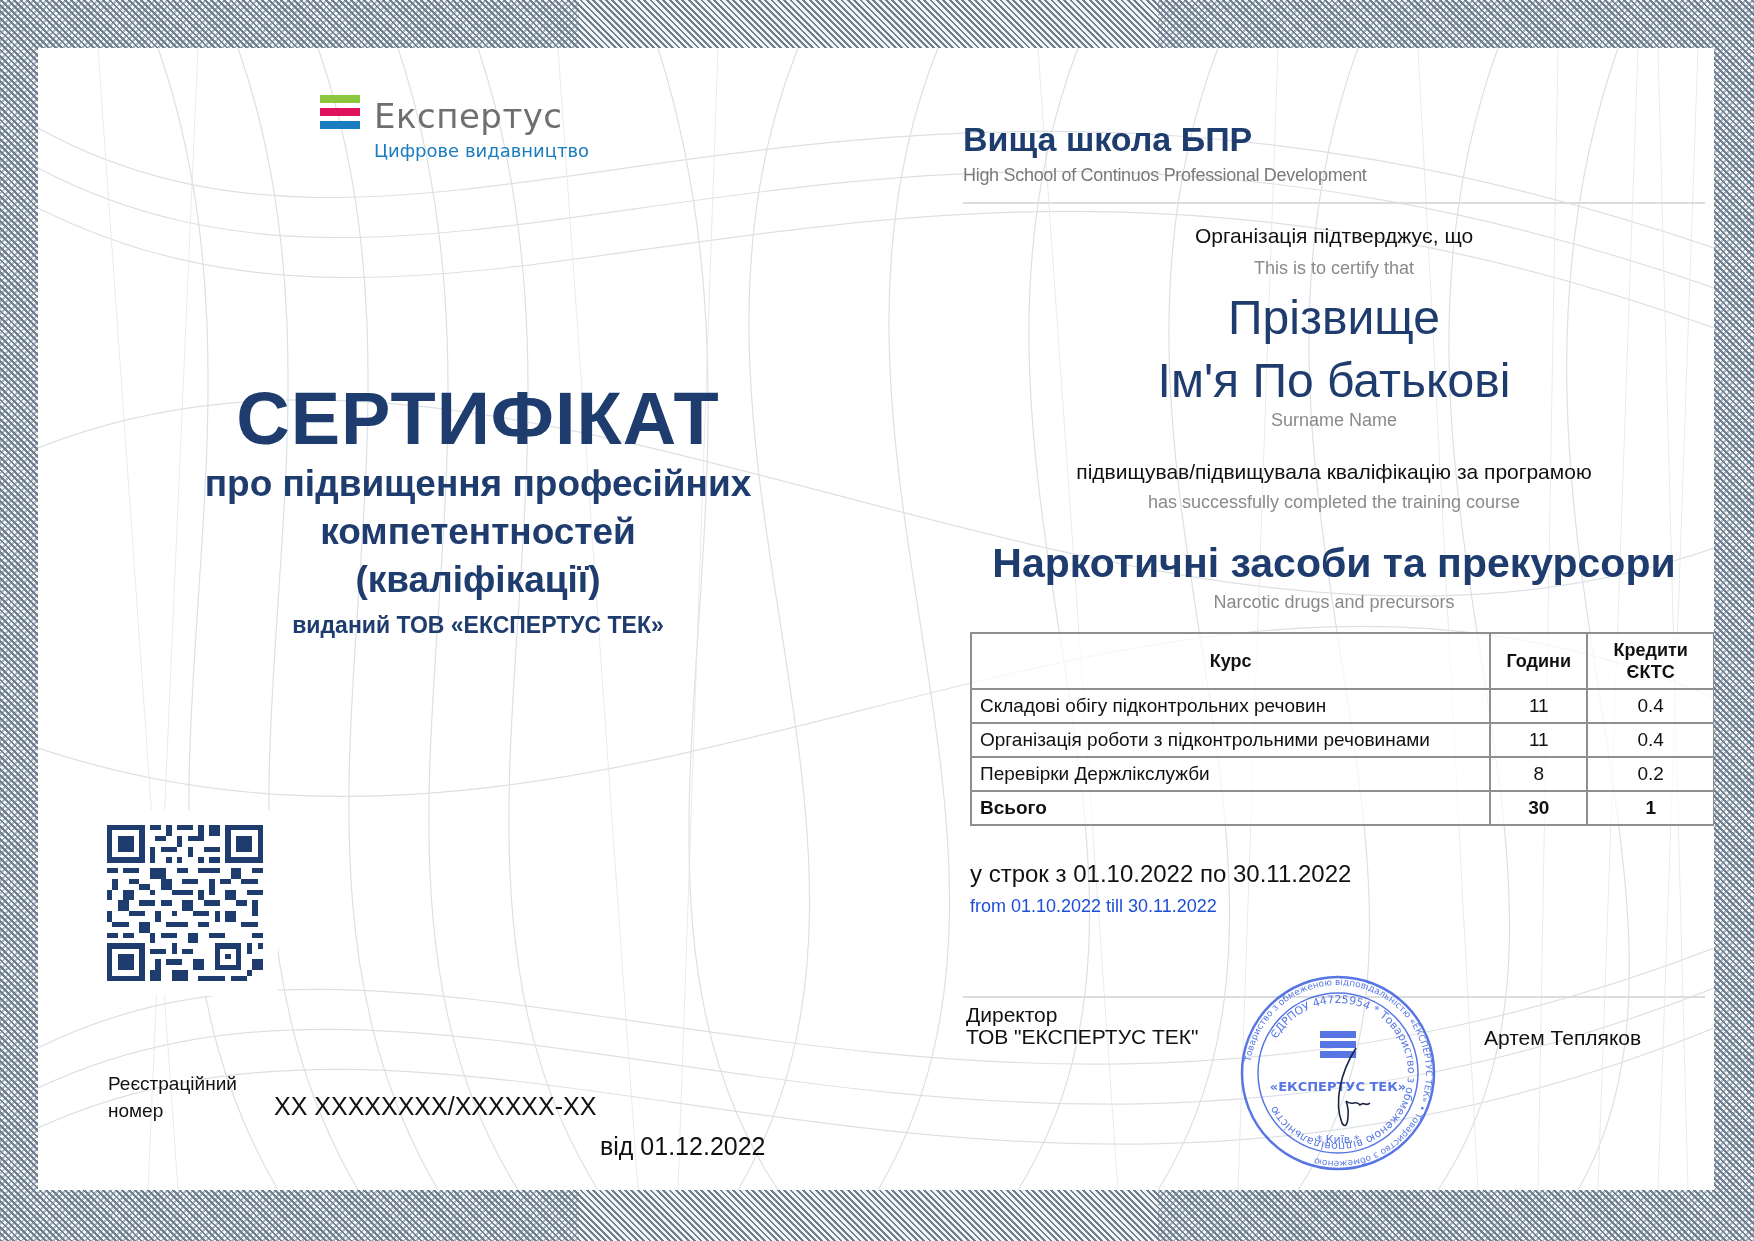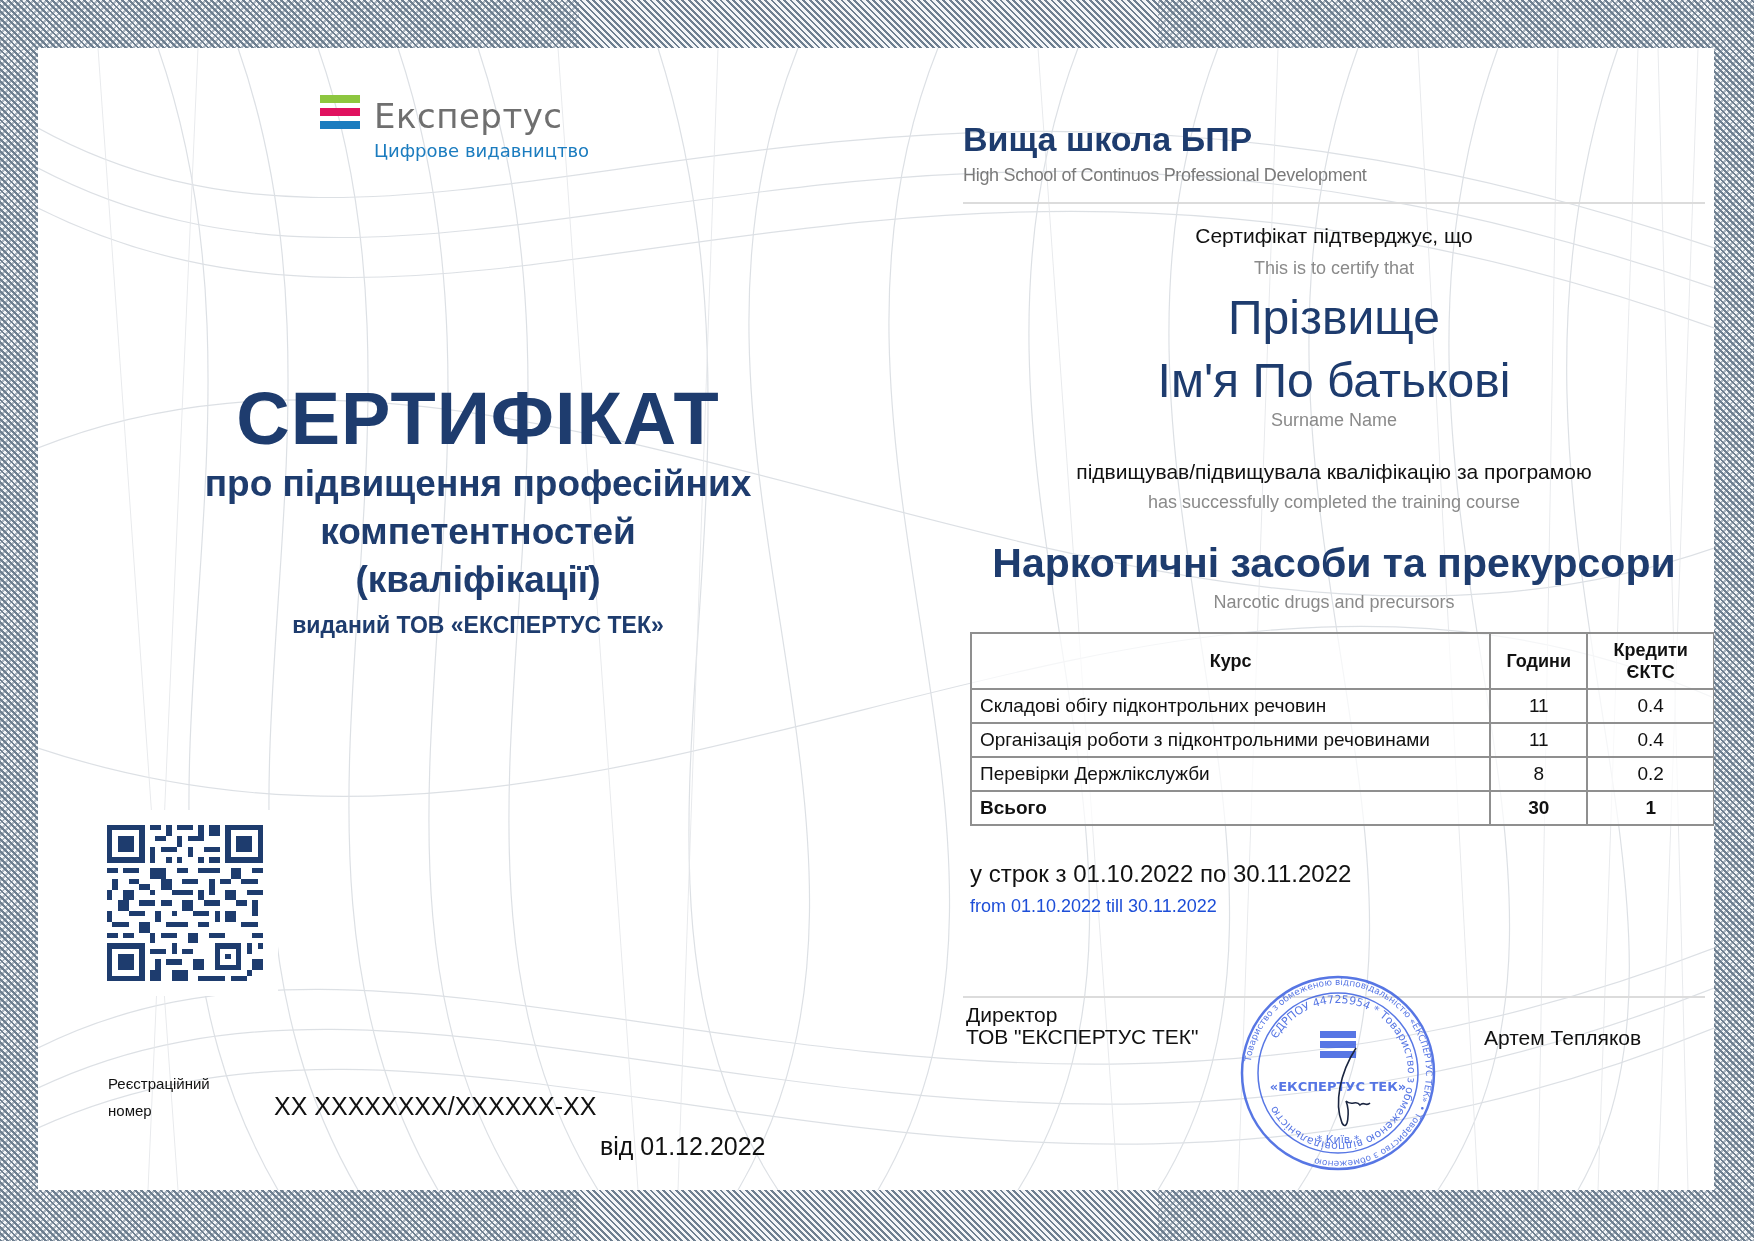--- a/index.html
+++ b/index.html
@@ -33,21 +33,21 @@
     .left-block { left: 120px; top: 330px; width: 640px; text-align: center; color: #1e3c6e; font-weight: bold; }
     .cert-title { font-family: "Liberation Sans", sans-serif; font-size: 74px; line-height: 82px; letter-spacing: 1px; }
     .cert-sub { font-family: "Liberation Sans", sans-serif; font-size: 37px; line-height: 48px; }
     .cert-issued { font-family: "Liberation Sans", sans-serif; font-size: 23px; line-height: 34px; margin-top: 4px; }
 
     
     .qr-wrap { left: 54px; top: 762px; width: 186px; height: 186px; background: #fff; }
     .qr-wrap svg { width: 156px; height: 156px; margin: 15px; }
 
     
-    .reg-label { left: 70px; top: 1022px; font-family: "Liberation Sans", sans-serif; font-size: 15px; line-height: 27px; color: #111; }
+    .reg-label { left: 70px; top: 1022px; font-family: "Liberation Sans", sans-serif; font-size: 19px; line-height: 27px; color: #111; }
     .reg-number { left: 236px; top: 1044px; font-family: "Liberation Sans", sans-serif; font-size: 25px; color: #111; }
     .reg-date { left: 562px; top: 1044px; font-family: "Liberation Sans", sans-serif; font-size: 25px; color: #111; margin-top: 40px; }
 
     
     .school { left: 925px; top: 72px; font-family: "Liberation Sans", sans-serif; font-weight: bold; font-size: 34px; color: #1e3c6e; }
     .school-en { left: 925px; top: 117px; font-family: "Liberation Sans", sans-serif; font-size: 18px; color: #7a7a7a; letter-spacing: -0.3px; }
     .hr-top { left: 925px; top: 154px; width: 742px; height: 2px; background: #dcdcdc; }
 
     .rc { left: 925px; width: 742px; text-align: center; }
     .confirms { top: 176px; font-family: "Liberation Sans", sans-serif; font-size: 21px; color: #111; }
@@ -162,21 +162,21 @@
     <div>Реєстраційний</div>
     <div>номер</div>
   </div>
   <div class="abs reg-number">XX XXXXXXXX/XXXXXX-XX</div>
   <div class="abs reg-date">від 01.12.2022</div>
 
   <div class="abs school">Вища школа БПР</div>
   <div class="abs school-en">High School of Continuos Professional Development</div>
   <div class="abs hr-top"></div>
 
-  <div class="abs rc confirms">Сертифікат підтверджує, що</div>
+  <div class="abs rc confirms">Організація підтверджує, що</div>
   <div class="abs rc confirms-en">This is to certify that</div>
   <div class="abs rc name1">Прізвище</div>
   <div class="abs rc name2">Ім'я По батькові</div>
   <div class="abs rc name-en">Surname Name</div>
   <div class="abs rc completed">підвищував/підвищувала кваліфікацію за програмою</div>
   <div class="abs rc completed-en">has successfully completed the training course</div>
   <div class="abs rc course">Наркотичні засоби та прекурсори</div>
   <div class="abs rc course-en">Narcotic drugs and precursors</div>
 
   <table class="courses">

